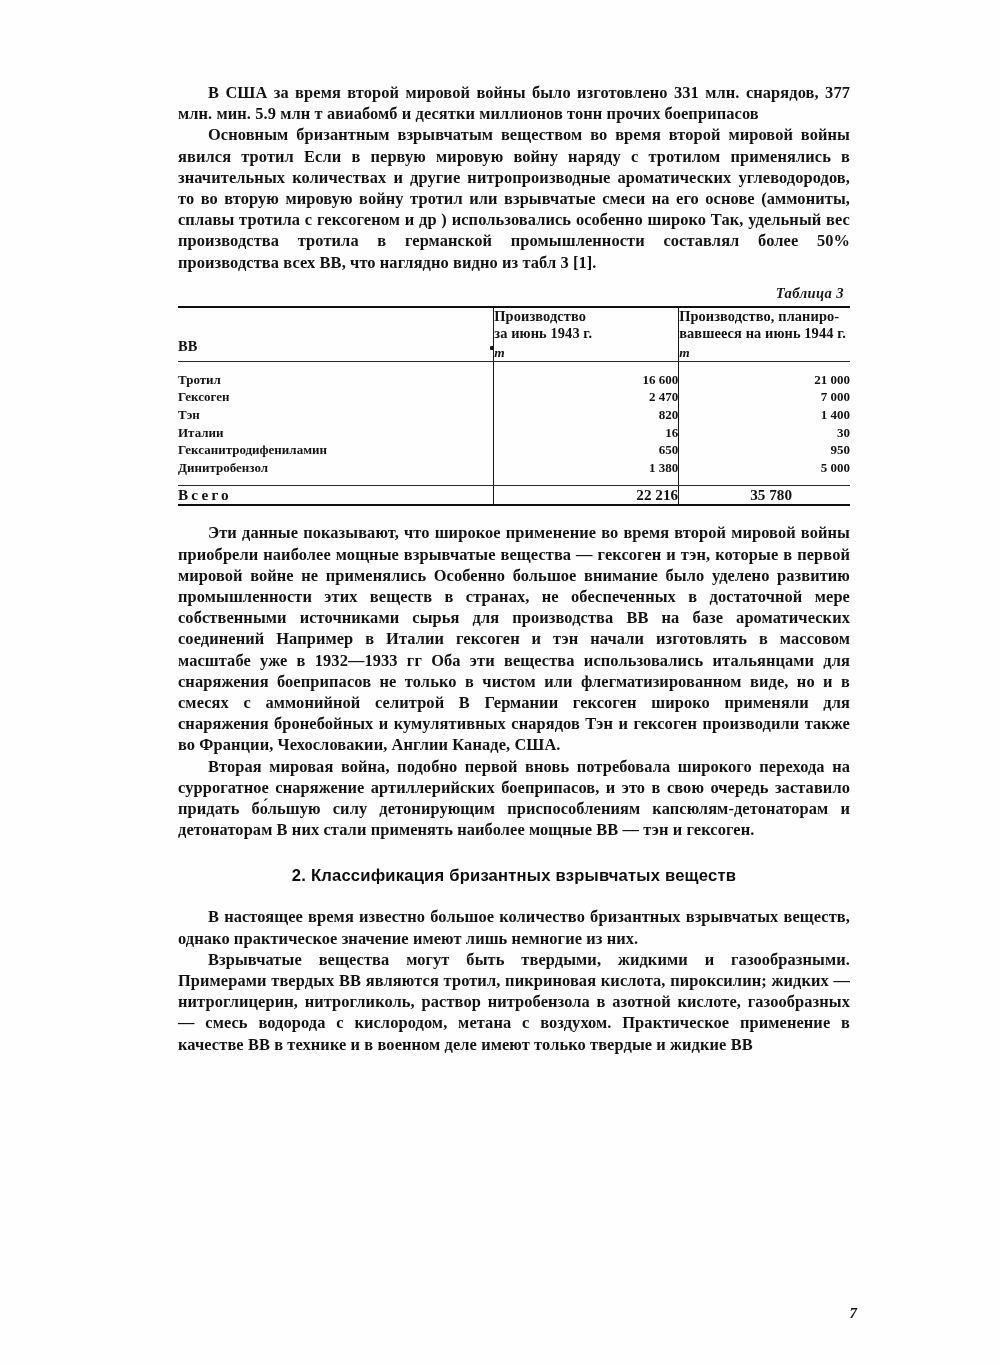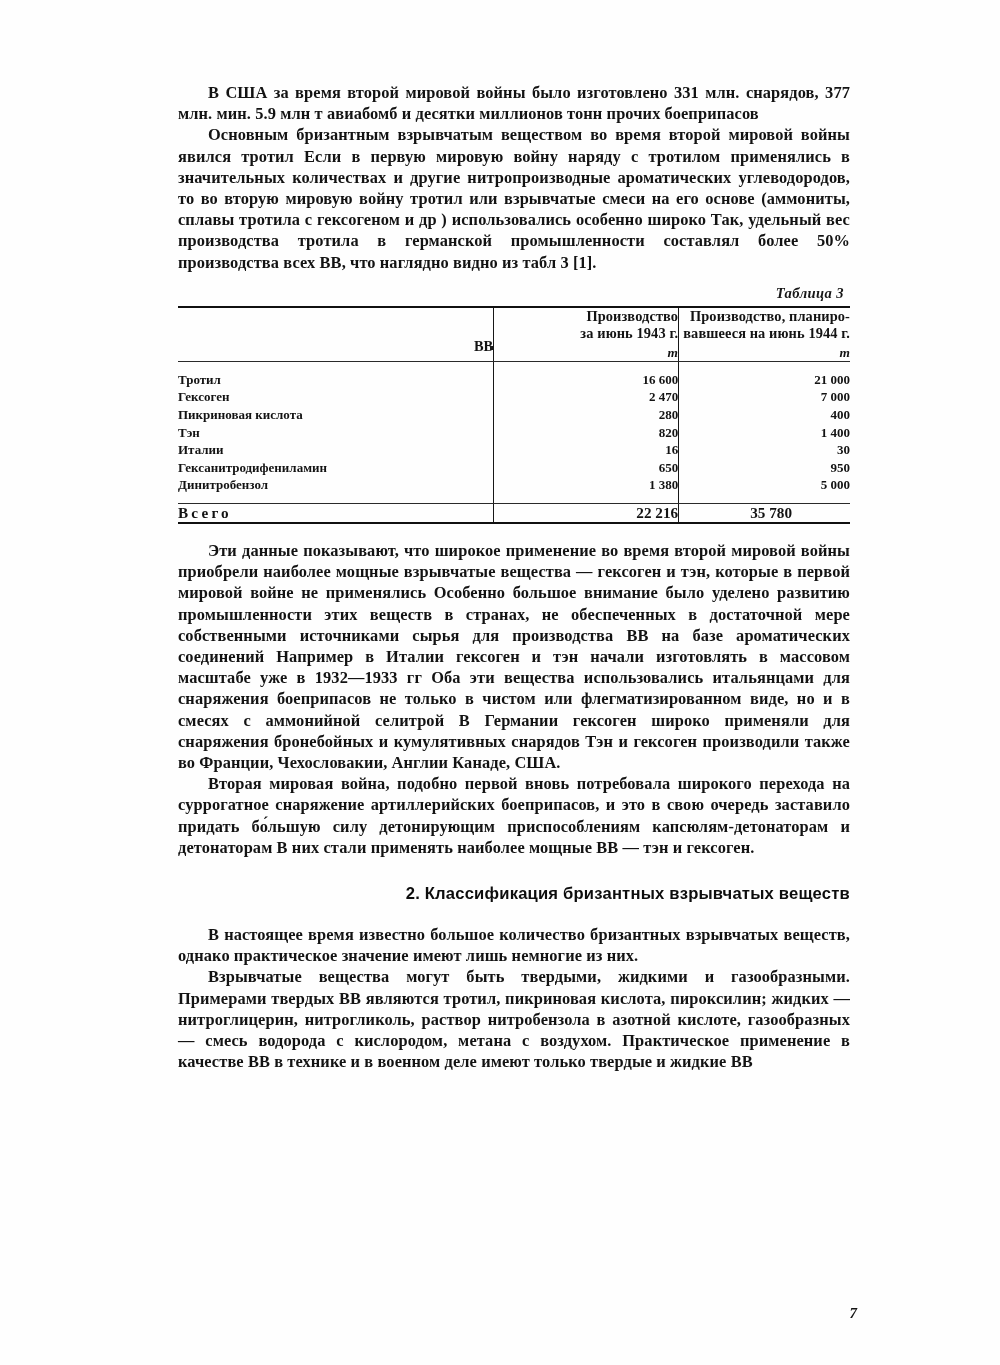--- a/index.html
+++ b/index.html
@@ -85,21 +85,21 @@
   table.tbl th, table.tbl td {
     padding: 0;
     vertical-align: top;
   }
   .col-name  { width: 47%; }
   .col-num1  { width: 27.5%; }
   .col-num2  { width: 25.5%; }
 
   thead th {
     font-weight: 600;
-    text-align: right;
+    text-align: left;
     padding: 9px 0 11px 0;
     line-height: 17px;
     font-size: 14.4px;
     letter-spacing: 0.1px;
   }
   thead th.name-head {
     vertical-align: middle;
     padding-top: 24px;
   }
   .unit {
@@ -145,21 +145,21 @@
     top: 40px;
     width: 4px;
     height: 4px;
     background: #1a1a1a;
     border-radius: 1px;
   }
 
   
   .section-head {
     margin: 0;
-    text-align: right;
+    text-align: center;
     font-weight: 700;
     font-size: 16.6px;
     letter-spacing: 0.2px;
     font-family: "Liberation Sans", "DejaVu Sans", sans-serif;
   }
 
   
   .page-no {
     position: absolute;
     right: 143px;
@@ -227,25 +227,20 @@
               <td class="nm">Тротил</td>
               <td class="n1 vline-l">16 600</td>
               <td class="n2 vline-l">21 000</td>
             </tr>
             <tr>
               <td class="nm">Гексоген</td>
               <td class="n1 vline-l">2 470</td>
               <td class="n2 vline-l">7 000</td>
             </tr>
             <tr>
-              <td class="nm">Пикриновая кислота</td>
-              <td class="n1 vline-l">280</td>
-              <td class="n2 vline-l">400</td>
-            </tr>
-            <tr>
               <td class="nm">Тэн</td>
               <td class="n1 vline-l">820</td>
               <td class="n2 vline-l">1 400</td>
             </tr>
             <tr>
               <td class="nm">Италии</td>
               <td class="n1 vline-l">16</td>
               <td class="n2 vline-l">30</td>
             </tr>
             <tr>

